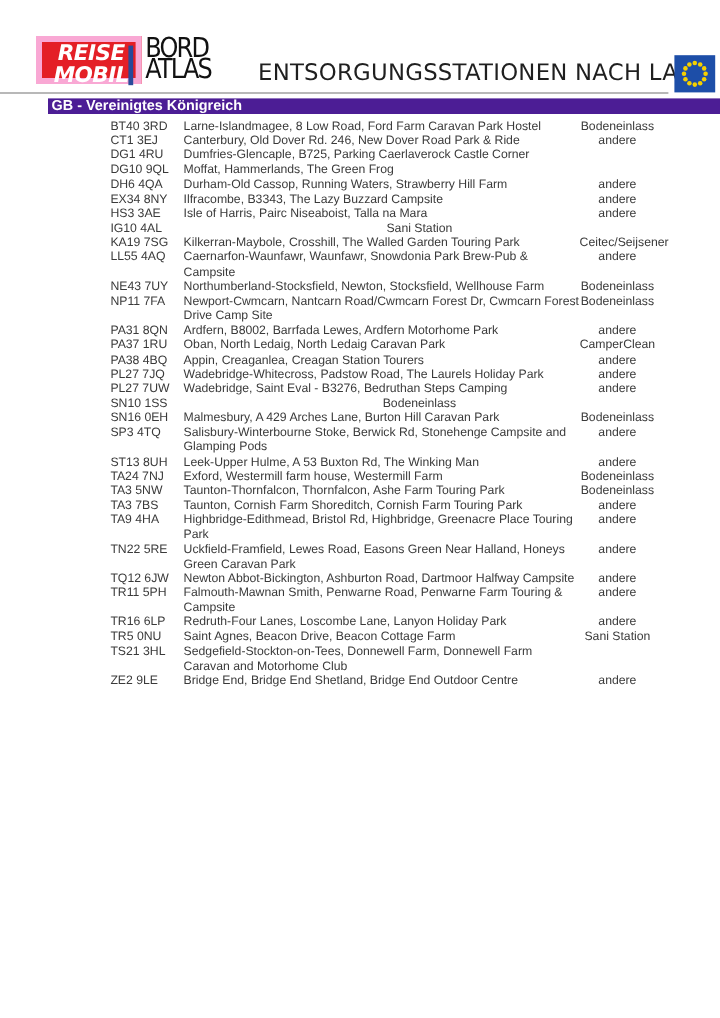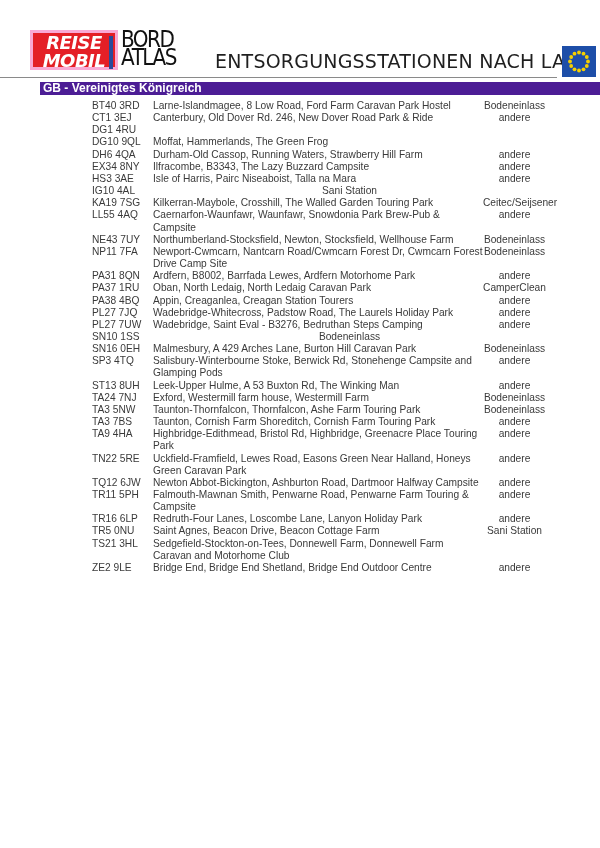--- a/index.html
+++ b/index.html
@@ -1,17 +1,17 @@
 <!DOCTYPE html>
 <html><head>
 <meta charset="utf-8">
 <style>
   html, body { margin:0; padding:0; background:#ffffff; }
   body { width:600px; height:848px; position:relative; overflow:hidden; font-family:"Liberation Sans", sans-serif; color:#3a3a3a; }
-  .logo-reise { position:absolute; left:30px; top:30px; width:88px; height:40px; background:#e41f26; border:3px solid #f9a8d4; box-sizing:border-box; }
+  .logo-reise { position:absolute; left:30px; top:30px; width:88px; height:40px; background:#e41f26; border:5px solid #f9a8d4; box-sizing:border-box; }
   .logo-reise .txt { position:absolute; left:3px; top:1px; width:76px; color:#fff; font-family:"DejaVu Sans", sans-serif; font-weight:bold; font-style:italic; font-size:18px; line-height:18px; letter-spacing:-0.5px; text-align:center; }
   .logo-reise .strip { position:absolute; right:2px; top:3px; width:4px; height:33px; background:#2a4a9a; }
   .logo-bord { position:absolute; left:121px; top:29px; width:80px; height:42px; color:#111; font-family:"DejaVu Sans", sans-serif; font-weight:normal; font-size:20px; line-height:18px; letter-spacing:-1.5px; }
   .logo-bord div { transform:scaleY(1.15); transform-origin:left top; }
   .title { position:absolute; left:215px; top:50px; font-family:"DejaVu Sans", sans-serif; font-size:19px; letter-spacing:0.2px; color:#1f1f1f; font-weight:normal; white-space:nowrap; }
   .eu-flag { position:absolute; left:562px; top:46px; width:34px; height:31px; background:#1d4ea8; }
   .eu-flag svg { position:absolute; left:0; top:0; }
   .hr { position:absolute; left:0; top:77px; width:557px; height:1px; background:#8a8a8a; }
   .section-bar { position:absolute; left:40px; top:82px; width:538px; height:13px; background:#4c1d95;padding-left:34px; }
   .section-bar span { position:absolute; left:3px; top:-1px; color:#fff; font-weight:bold; font-size:12px; line-height:14px; }
@@ -70,20 +70,21 @@
       <div class="addr">Larne-Islandmagee, 8 Low Road, Ford Farm Caravan Park Hostel</div>
       <div class="type">Bodeneinlass</div>
     </div>
     <div class="row">
       <div class="plz">CT1 3EJ</div>
       <div class="addr">Canterbury, Old Dover Rd. 246, New Dover Road Park &amp; Ride</div>
       <div class="type">andere</div>
     </div>
     <div class="row">
       <div class="plz">DG1 4RU</div>
+      <div class="addr">Dumfries-Glencaple, B725, Parking Caerlaverock Castle Corner</div>
       <div class="type"></div>
     </div>
     <div class="row">
       <div class="plz">DG10 9QL</div>
       <div class="addr">Moffat, Hammerlands, The Green Frog</div>
       <div class="type"></div>
     </div>
     <div class="row">
       <div class="plz">DH6 4QA</div>
       <div class="addr">Durham-Old Cassop, Running Waters, Strawberry Hill Farm</div>

